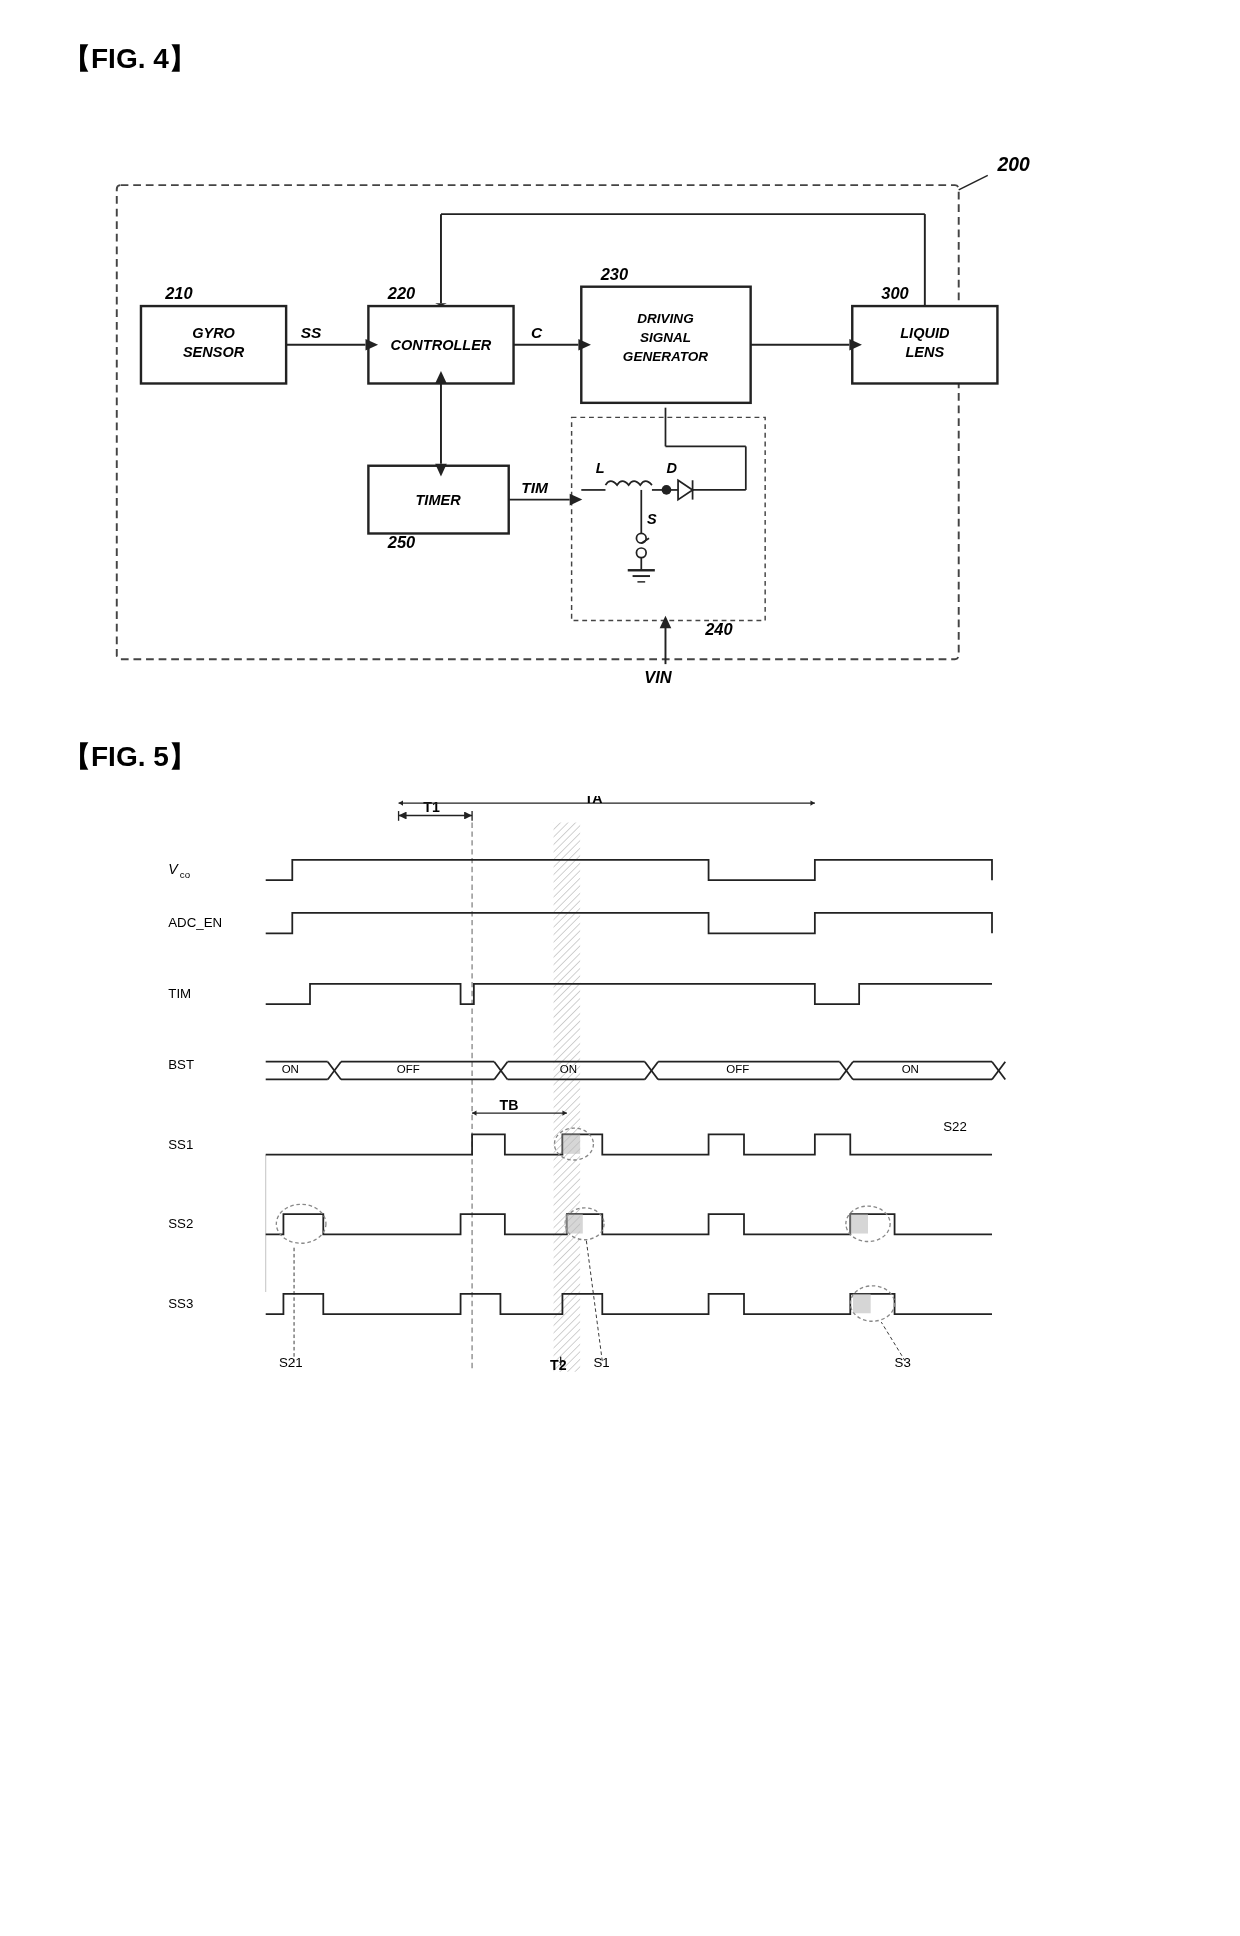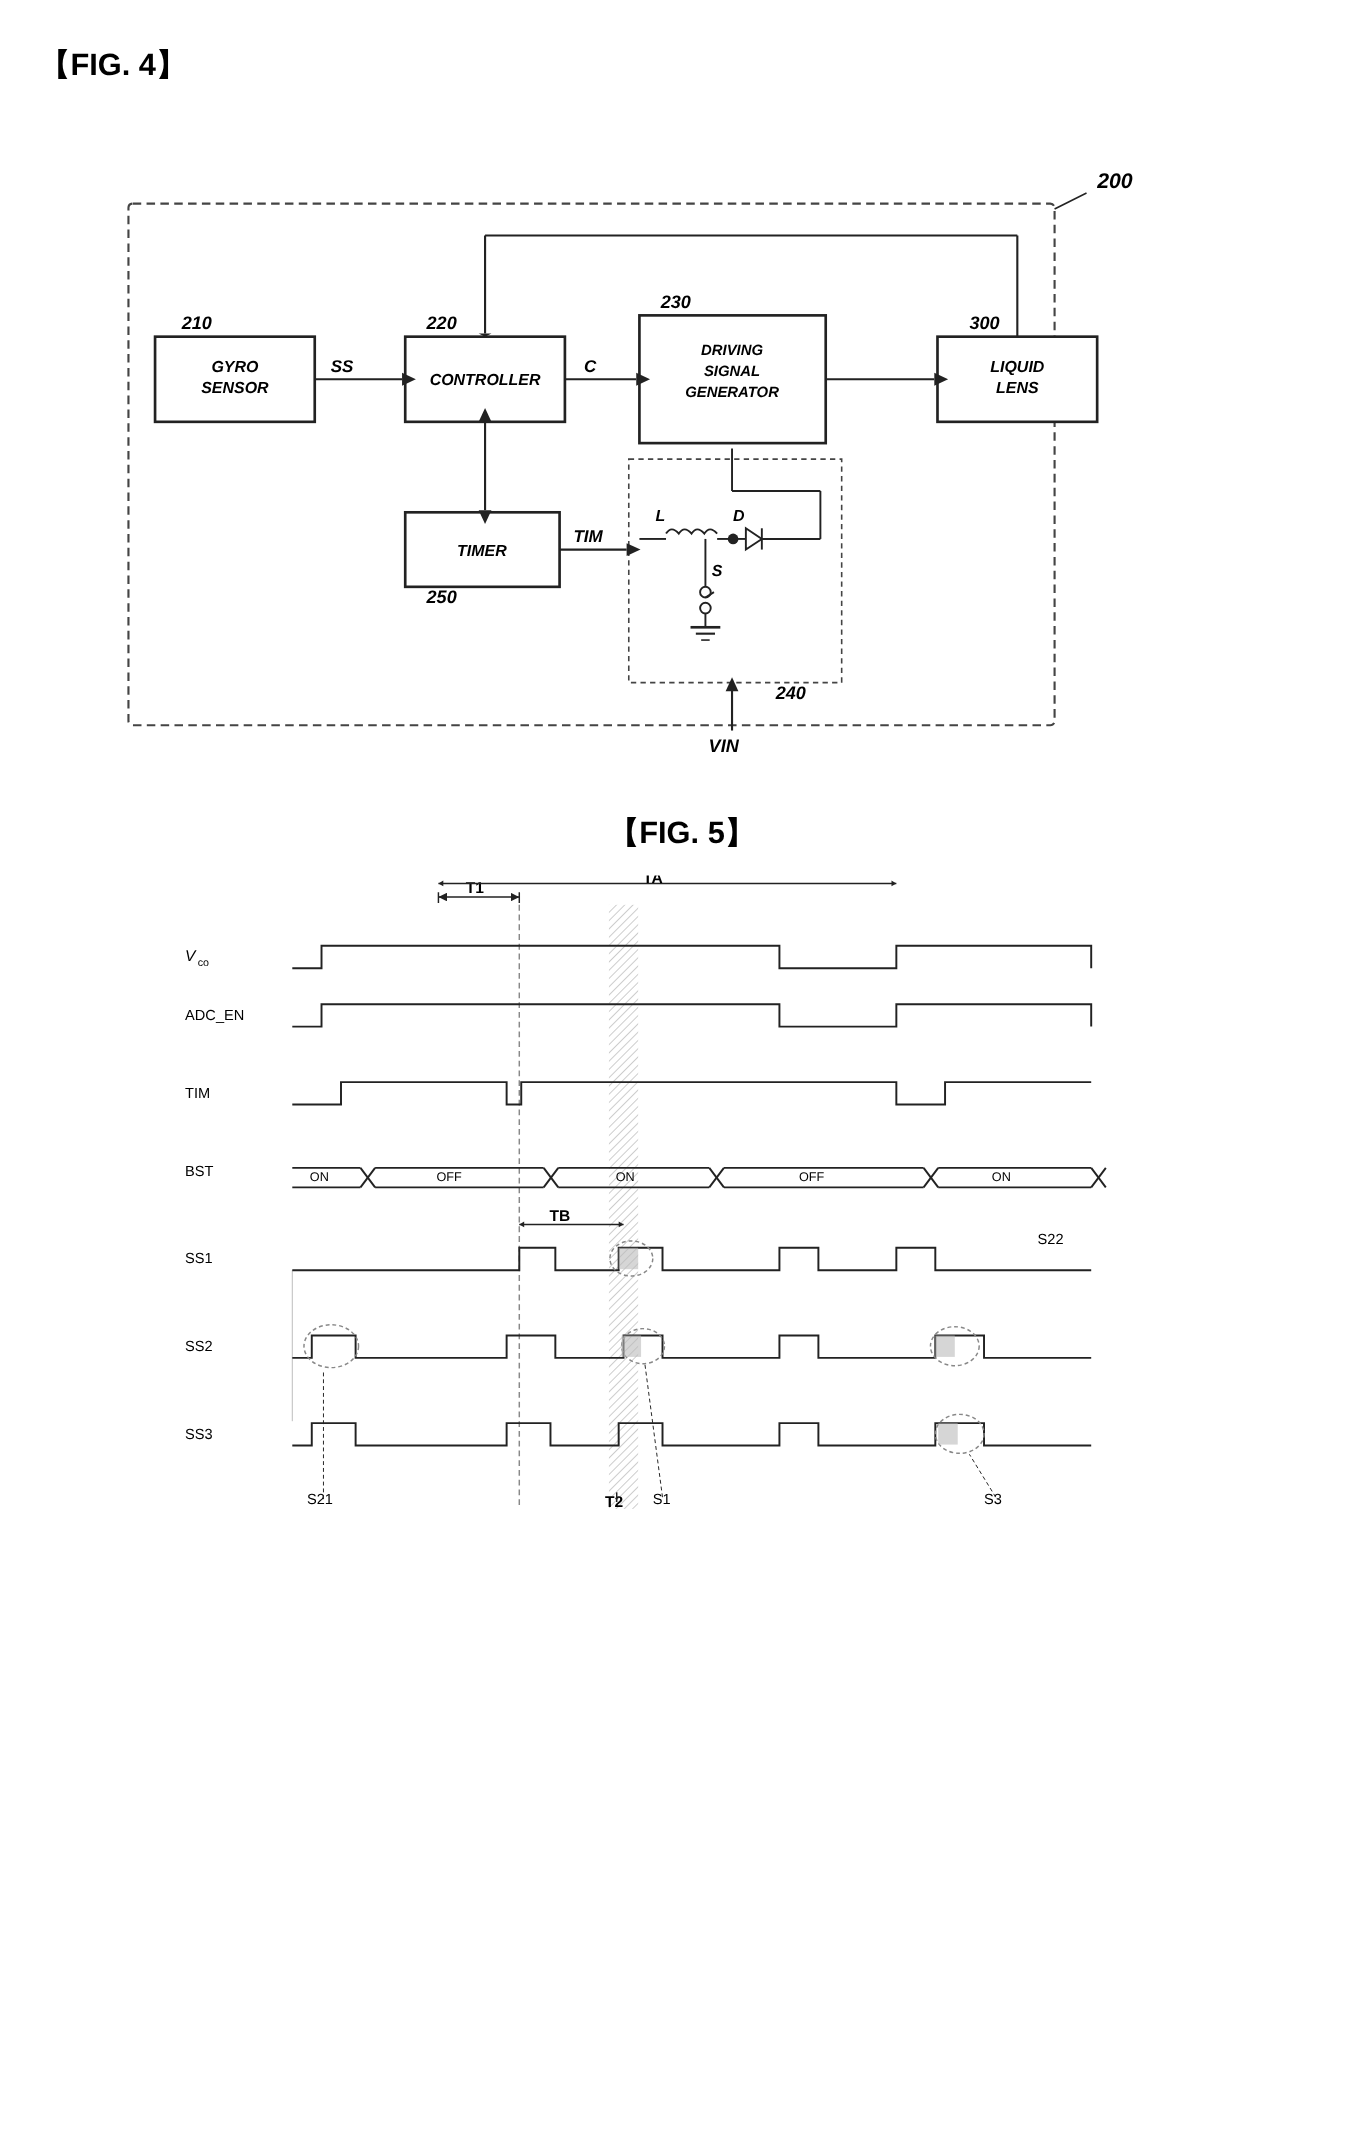--- a/index.html
+++ b/index.html
@@ -9,21 +9,21 @@
       width: 1240px;
       min-height: 1936px;
       position: relative;
       overflow-x: hidden;
     }
 
     .page-container {
       width: 1240px;
       min-height: 1936px;
       background: #ffffff;
-      padding: 40px 36px;
+      padding: 40px 63px;
       position: relative;
     }
 
     
     .fig-label {
       font-size: 28px;
       font-weight: bold;
       margin-bottom: 20px;
       font-family: Arial, sans-serif;
     }
@@ -166,21 +166,21 @@
       <line x1="680" y1="360" x2="597" y2="360" stroke="#222" stroke-width="1.8"></line>
       <line x1="597" y1="360" x2="597" y2="320" stroke="#222" stroke-width="1.8"></line>
 
       <line x1="572" y1="405" x2="572" y2="450" stroke="#222" stroke-width="1.8"></line>
 
       <line x1="572" y1="535" x2="572" y2="540" stroke="none"></line>
 
     </svg>
   </div>
 
-  <div class="fig-label" style="margin-top: 30px; text-align: center;">【FIG. 5】</div>
+  <div class="fig-label" style="margin-top: 30px;">【FIG. 5】</div>
 
   <div class="fig5-label-area">
     <svg class="fig5-svg" viewBox="0 0 1060 700" xmlns="http://www.w3.org/2000/svg">
 
       <text x="20" y="88" font-size="16" font-style="italic" font-family="Arial">V</text>
       <text x="33" y="93" font-size="11" font-family="Arial">co</text>
       <text x="20" y="148" font-size="15" font-family="Arial">ADC_EN</text>
       <text x="20" y="228" font-size="15" font-family="Arial">TIM</text>
       <text x="20" y="308" font-size="15" font-family="Arial">BST</text>
       <text x="20" y="398" font-size="15" font-family="Arial">SS1</text>

